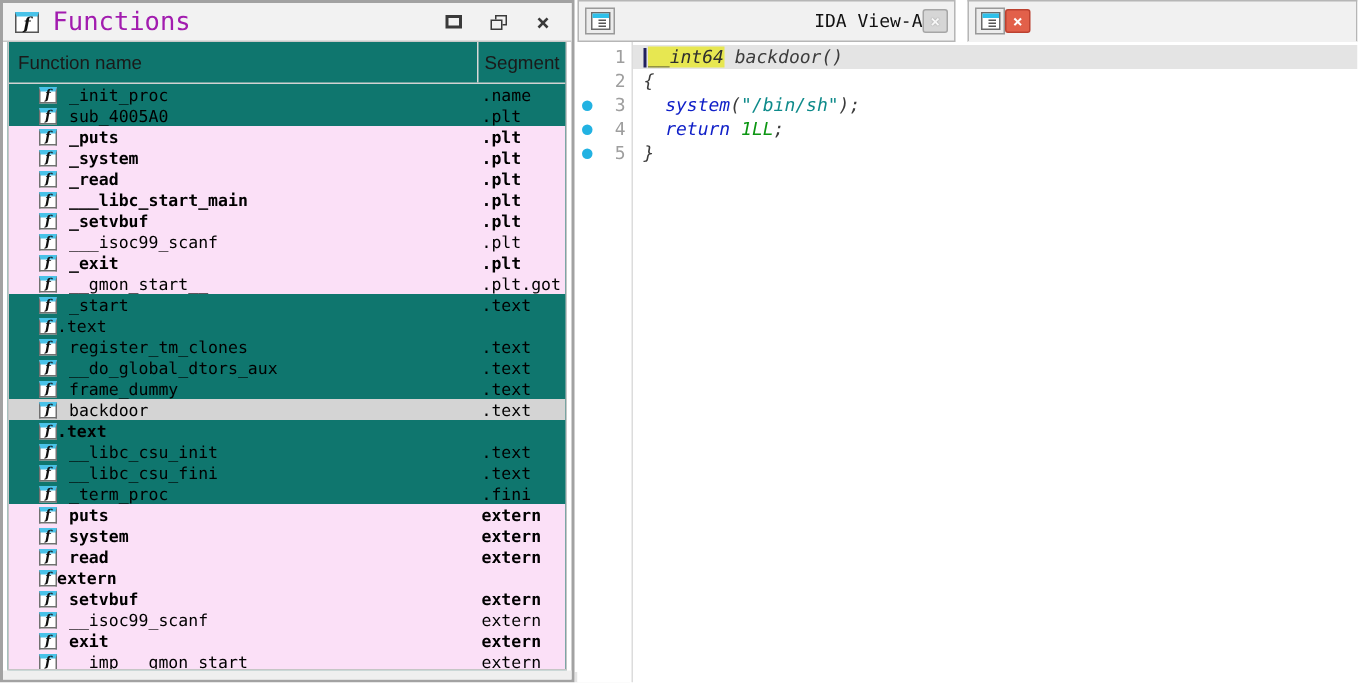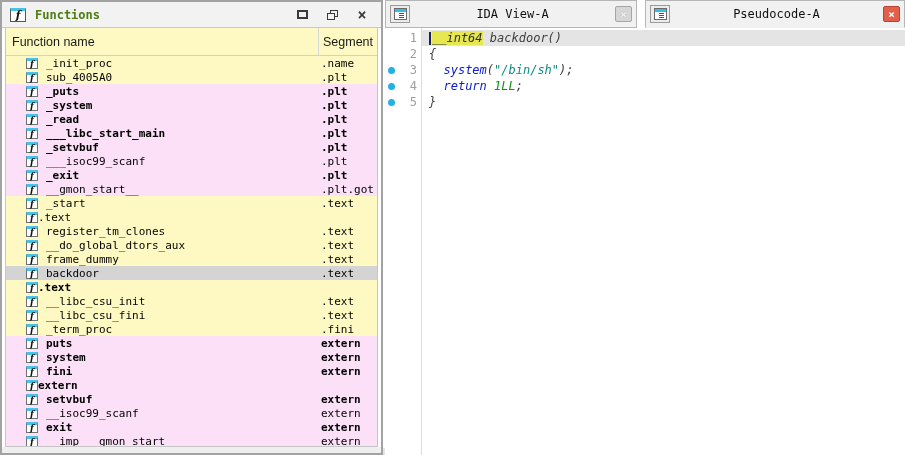--- a/index.html
+++ b/index.html
@@ -8,32 +8,32 @@
 
   
   .fn-window { position:absolute; left:0; top:0; width:383px; height:455px;
                border:2px solid #a2a2a2; background:#ffffff; display:flex; flex-direction:column; }
   .titlebar { height:26px; background:#f2f2f2; border-bottom:1px solid #c8c8c8;
               display:flex; align-items:center; padding:0 8px; flex:0 0 auto; }
   .fn-win-icon { width:16px; height:14px; border:1px solid #555; background:#fff;
                  border-top:3px solid #49c2e8; display:flex; align-items:center; justify-content:center; }
   .fn-win-icon i { font-family:"DejaVu Serif", serif; font-style:italic; font-weight:bold;
                    font-size:11px; line-height:9px; color:#111; }
-  .title-text { margin-left:9px; font-size:12px; color:#4d7c0f;font-weight:bold; }
+  .title-text { margin-left:9px; font-size:17px; color:#a21caf; }
   .win-btns { margin-left:auto; display:flex; align-items:center; gap:16px; padding-right:4px; }
   .win-btn { width:14px; height:14px; display:flex; align-items:center; justify-content:center;
              cursor:default; color:#333; }
   .max-glyph { width:11px; height:9px; border:2px solid #3a3a3a; }
   .restore-glyph { position:relative; width:11px; height:10px; }
   .restore-glyph .r1 { position:absolute; right:0; top:0; width:8px; height:7px; border:1.5px solid #3a3a3a; background:#f2f2f2; }
   .restore-glyph .r2 { position:absolute; left:0; bottom:0; width:8px; height:7px; border:1.5px solid #3a3a3a; background:#f2f2f2; }
   .close-glyph { font-size:15px; font-weight:bold; color:#3a3a3a; line-height:14px; }
 
   .fn-list-wrap { flex:1 1 auto; margin:0 3px; border:1px solid #c6c6c6; border-top:none;
-                  overflow:hidden; background:#fef9c3; display:flex; flex-direction:column; }
+                  overflow:hidden; background:#0f766e; display:flex; flex-direction:column; }
   .fn-header { height:28px; display:flex; align-items:center; border-bottom:1px solid #d2d2d2;
                font-family:"Liberation Sans", sans-serif; font-size:12.5px; color:#1a1a1a; flex:0 0 auto; }
   .col-name { flex:1 1 auto; padding-left:6px; border-right:1px solid #d8d8d8; height:100%;
               display:flex; align-items:center; }
   .col-seg { width:58px; padding-left:4px; }
 
   .fn-list { flex:1 1 auto; overflow:hidden; }
   .fn-row { height:14px; display:flex; align-items:center; font-size:11px; color:#000; }
   .fn-row.row-lib { background:var(--library_row_bg); }
   .fn-row.row-selected { background:var(--selected_row_bg); }
@@ -49,21 +49,21 @@
 
   .gap-strip { position:absolute; left:383px; bottom:0; width:37px; height:7px; background:#e4e4e4; }
 
   
   .right-pane { position:absolute; left:385px; top:0; width:520px; height:455px; background:#fff; }
   .tabbar { position:absolute; left:0; top:0; width:100%; height:28px; display:flex; }
   .tab { height:28px; background:#f1f1f1; border:1px solid #b6b6b6;
          display:flex; align-items:center; padding:0 4px; }
   .tab.inactive { width:252px; }
   .tab.active { flex:1 1 auto; margin-left:8px; border-bottom-color:#f1f1f1; }
-  .tab-label { flex:1 1 auto; text-align:center; font-size:12px; color:#111; }
+  .tab-label { flex:1 1 auto; text-align:right; font-size:12px; color:#111; }
   .tab-icon { width:20px; height:18px; border:1px solid #9a9a9a; background:#ececec;
               display:flex; align-items:center; justify-content:center; flex:0 0 auto; }
   .ti-inner { width:13px; height:12px; border:1px solid #6a6a6a; background:#fff;
               display:flex; flex-direction:column; }
   .ti-bar { height:3px; background:#2ec0ea; }
   .ti-line { height:1px; background:#555; margin:1px 2px 0 4px; }
   .tab-close { width:17px; height:16px; border-radius:2px; display:flex; align-items:center;
                justify-content:center; font-size:11px; font-weight:bold; flex:0 0 auto; }
   .tab-close.gray { background:#d6d6d6; border:1px solid #a6a6a6; color:#f7f7f7;
                     text-shadow:0 0 1px #8a8a8a; }
@@ -272,21 +272,21 @@
     <span class="fn-icon">
               <i>f</i>
             </span>
     <span class="fn-name">system</span>
     <span class="fn-seg">extern</span>
   </div>
           <div class="fn-row row-lib row-bold">
     <span class="fn-icon">
               <i>f</i>
             </span>
-    <span class="fn-name">fini</span>
+    <span class="fn-name">read</span>
     <span class="fn-seg">extern</span>
   </div>
           <div class="fn-row row-lib row-bold">
     <span class="fn-icon">
               <i>f</i>
             </span>
     <span class="fn-seg">extern</span>
   </div>
           <div class="fn-row row-lib row-bold">
     <span class="fn-icon">
@@ -337,21 +337,20 @@
       </div>
       <div class="tab active">
         <span class="tab-icon">
             <span class="ti-inner">
               <span class="ti-bar"></span>
               <span class="ti-line"></span>
               <span class="ti-line"></span>
               <span class="ti-line"></span>
             </span>
           </span>
-        <span class="tab-label">Pseudocode-A</span>
         <span class="tab-close red">×</span>
       </div>
     </div>
     <div class="code-area">
       <div class="gutter-sep"></div>
     <div class="code-line">
     <span class="dot"></span>
     <span class="lnum">1</span>
     <span class="code-text current"><span class="caret"></span><span class="tok-highlight">__int64</span><span class="tok-plain"> backdoor()</span></span>
   </div>

